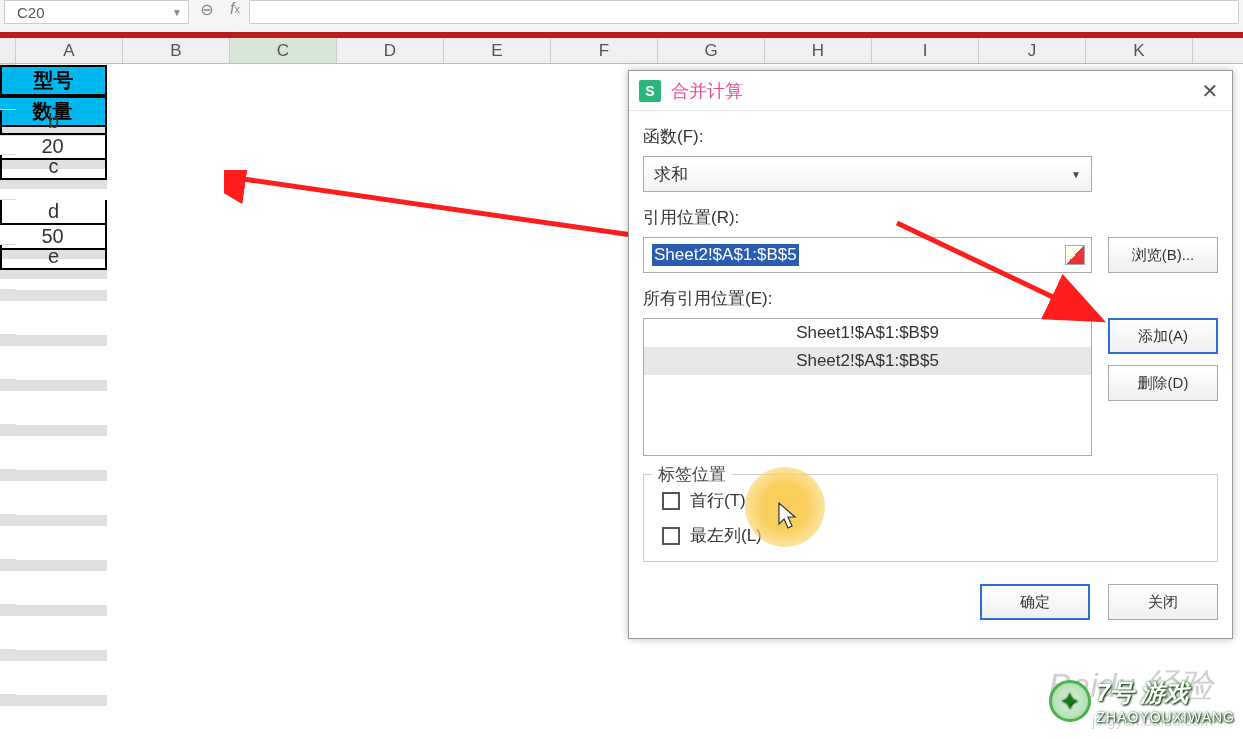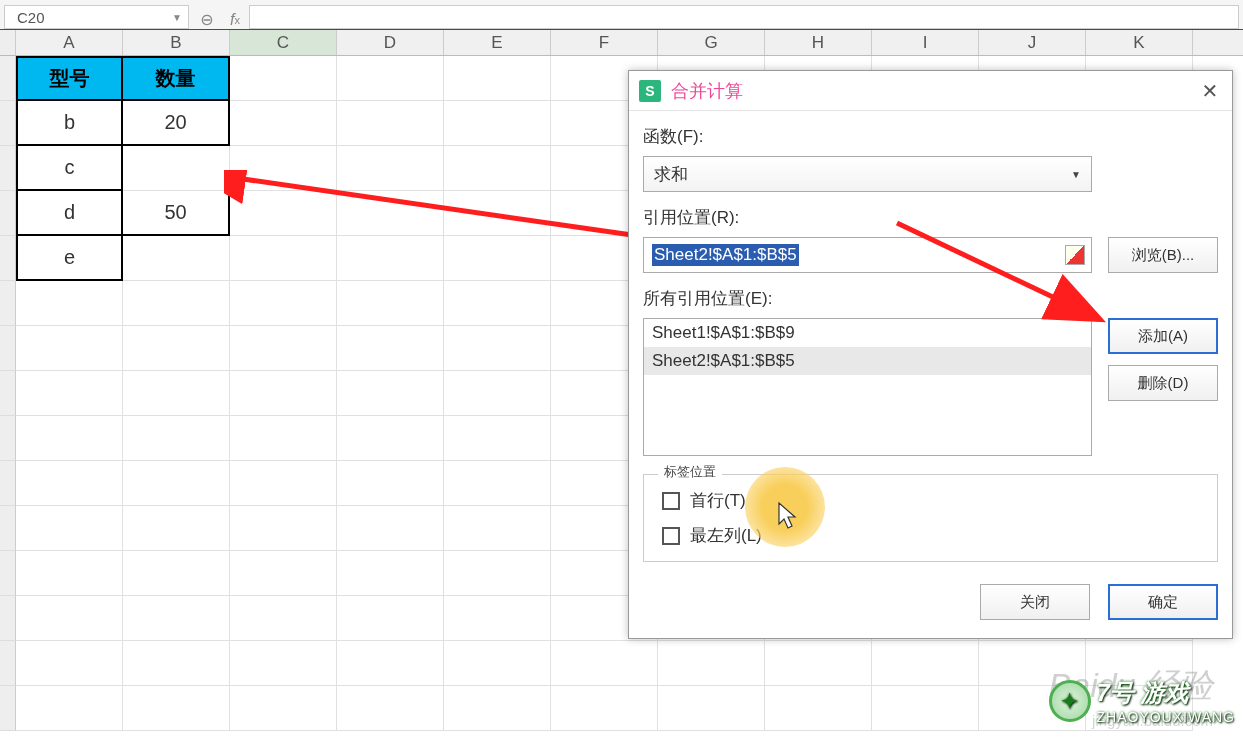--- a/index.html
+++ b/index.html
@@ -10,23 +10,23 @@
   width: 1243px;
   height: 739px;
   position: relative;
   overflow: hidden;
   color: #333;
 }
 
 
 .formula-bar {
   display: flex;
-  align-items: flex-end;
-  height: 30px;
-  border-bottom: 1px solid #b91c1c;
+  align-items: flex-start;
+  height: 38px;
+  border-bottom: 6px solid #b91c1c;
   background: #f5f5f5;
 }
 .name-box {
   width: 185px;
   height: 24px;
   background: #fff;
   border: 1px solid #ccc;
   margin: 0 4px;
   display: flex;
   align-items: center;
@@ -50,21 +50,21 @@
 .col-h {
   width: 107px;
   border-right: 1px solid #ccc;
   display: flex; align-items: center; justify-content: center;
   font-size: 17px; color: #555;
 }
 .col-h.sel { background: #d8e6d8; }
 
 
 .grid { position: relative; }
-.row { display: flex; height: 45px; }
+.row { display: flex; height: 45px; flex-direction: column; }
 .row .rownum { width: 16px; border-right: 1px solid #ccc; border-bottom: 1px solid #ddd; background: #eee; }
 .row .cell {
   width: 107px; border-right: 1px solid #e0e0e0; border-bottom: 1px solid #e0e0e0;
   display: flex; align-items: center; justify-content: center;
   font-size: 20px;
 }
 
 .tblcell {
   border-right: 2px solid #000 !important;
   border-bottom: 2px solid #000 !important;
@@ -134,40 +134,40 @@
 }
 .dlg-btn {
   width: 110px; height: 36px;
   border: 1px solid #aaa;
   background: linear-gradient(#fff,#f0f0f0);
   display: flex; align-items: center; justify-content: center;
   font-size: 15px; cursor: pointer;
 }
 .dlg-btn.primary-blue { border: 2px solid #2a6fd6; }
 
-.list-row { display: flex; align-items: flex-start; gap: 16px; }
+.list-row { display: flex; align-items: flex-start; gap: 16px; text-align: center; }
 .ref-list {
   width: 449px; height: 138px;
   border: 1px solid #aaa; background: #fff;
 }
 .ref-list .li {
   padding: 4px 8px; font-size: 17px; color: #333;
 }
 .ref-list .li.sel { background: #e8e8e8; }
 .side-btns { display: flex; flex-direction: column; gap: 11px; }
 
 .fieldset {
   border: 1px solid #ccc;
   padding: 14px 18px;
   margin-top: 18px;
   position: relative;
 }
 .fieldset .legend {
-  position: absolute; top: -12px; left: 14px;
-  background: #fff; padding: 0 6px; font-size: 13px; color: #444;
+  position: absolute; top: -12px; left: 8px;
+  background: #fff; padding: 0 6px; font-size: 17px; color: #444;
 }
 .chk { display: flex; align-items: center; gap: 10px; font-size: 17px; margin-bottom: 12px; }
 .chk .box { width: 18px; height: 18px; border: 2px solid #555; background: #fff; }
 
 .dlg-footer { display: flex; justify-content: flex-end; gap: 18px; padding: 4px 14px 18px 14px; }
 
 
 .arrow1 {
   position: absolute; left: 224px; top: 170px;
   z-index: 50; pointer-events: none;
@@ -490,25 +490,25 @@
         <span class="box"></span>
         <span>首行(T)</span>
       </div>
       <div class="chk" style="margin-bottom:0">
         <span class="box"></span>
         <span>最左列(L)</span>
       </div>
     </div>
   </div>
   <div class="dlg-footer">
+    <div class="dlg-btn primary-blue">
+        <span>确定</span>
+      </div>
     <div class="dlg-btn">
         <span>关闭</span>
-      </div>
-    <div class="dlg-btn primary-blue">
-        <span>确定</span>
       </div>
   </div>
 </div>
 
 <svg class="arrow1" width="414" height="80">
   <defs>
       <marker id="ah1" markerWidth="12" markerHeight="12" refX="2" refY="5" orient="auto">
         <polygon points="0,0 12,5 0,10" fill="#ff1e1e"></polygon>
       </marker>
     </defs>

